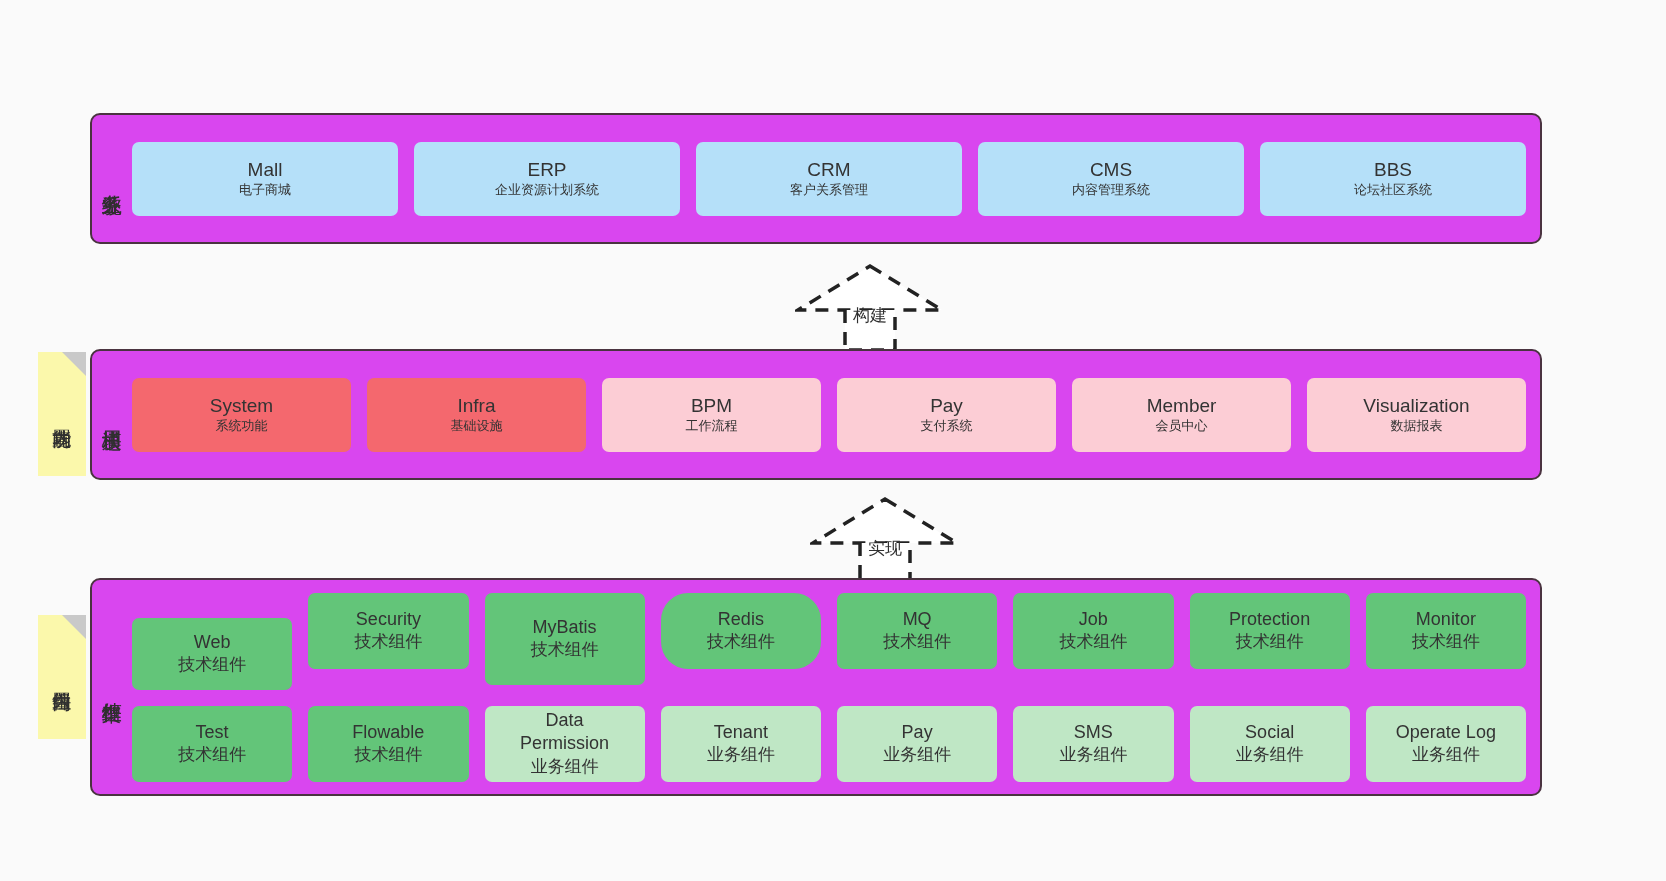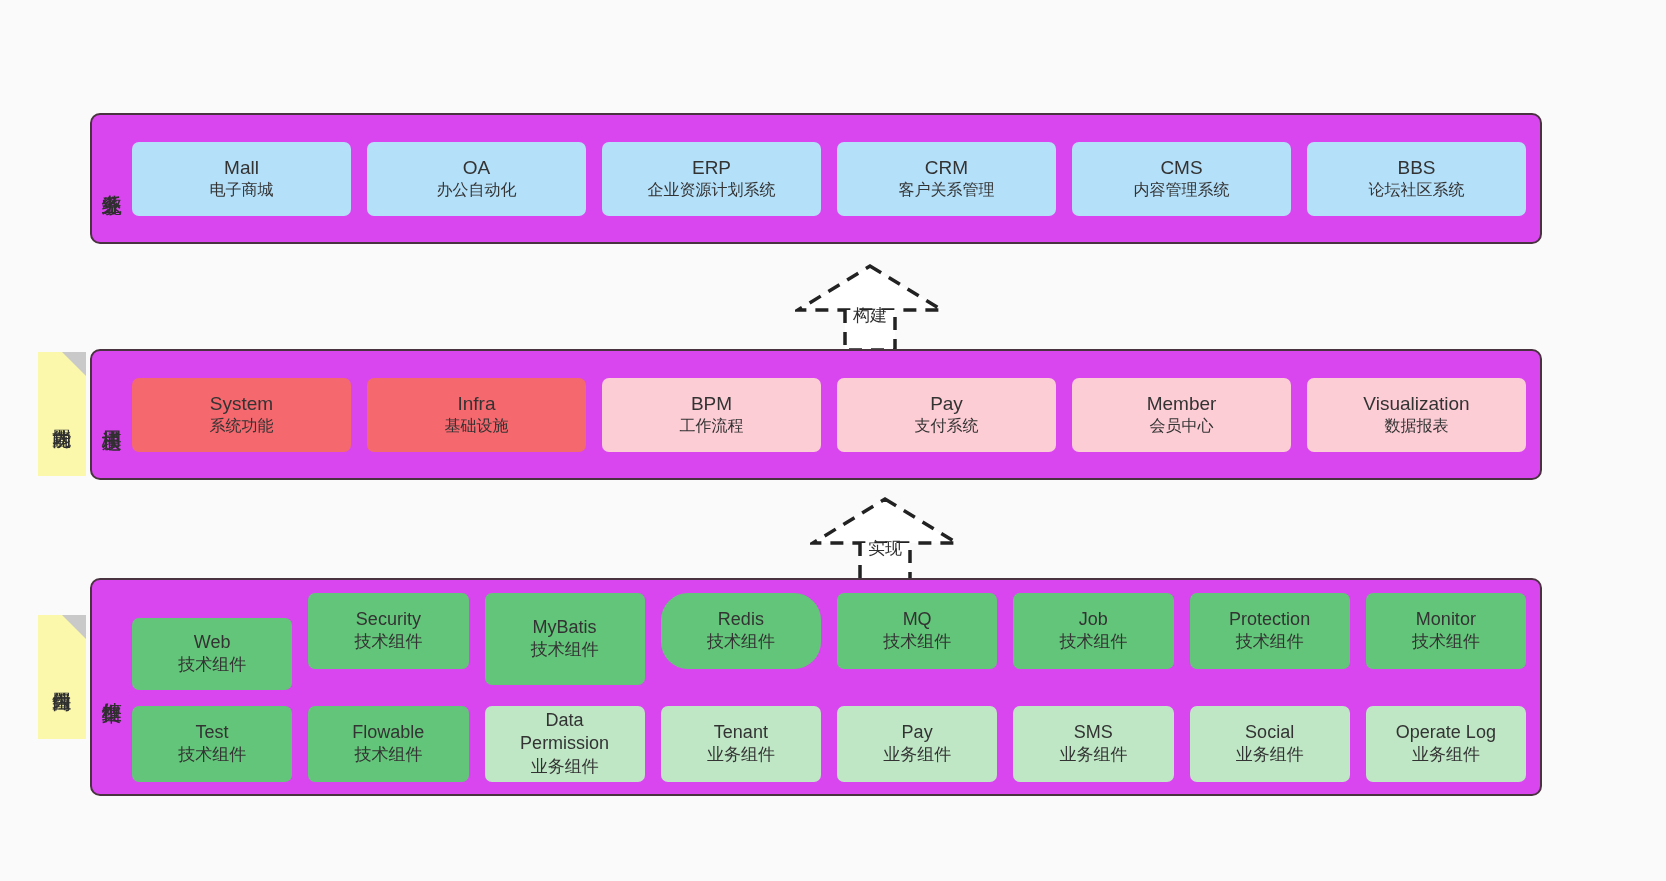--- a/index.html
+++ b/index.html
@@ -73,21 +73,21 @@
     text-align: center;
     color: #333333;
     line-height: 1.3;
     padding: 6px 4px;
     user-select: none;
   }
   .card .title {
     font-size: 19px;
   }
   .card .sub {
-    font-size: 16px;
+    font-size: 13px;
   }
   .card.small .title { font-size: 18px; }
   .card.small .sub { font-size: 17px; }
 
   .c-blue       { background: #b5e0f9; }
   .c-red        { background: #f4686e; }
   .c-pink       { background: #fccdd5; }
   .c-green      { background: #63c579; }
   .c-lightgreen { background: #bfe7c5; }
 
@@ -140,24 +140,20 @@
 
   <div class="layer" id="layer-business-systems" style="left:90px; top:113px; width:1452px; height:131px;">
     <div class="layer-label">业务系统</div>
     <div class="layer-body">
       <div class="row">
         <div class="card c-blue" style="height:74px;">
           <span class="title">Mall</span>
           <span class="sub">电子商城</span>
         </div>
         <div class="card c-blue" style="height:74px;">
-          <span class="title">OA</span>
-          <span class="sub">办公自动化</span>
-        </div>
-        <div class="card c-blue" style="height:74px;">
           <span class="title">ERP</span>
           <span class="sub">企业资源计划系统</span>
         </div>
         <div class="card c-blue" style="height:74px;">
           <span class="title">CRM</span>
           <span class="sub">客户关系管理</span>
         </div>
         <div class="card c-blue" style="height:74px;">
           <span class="title">CMS</span>
           <span class="sub">内容管理系统</span>

